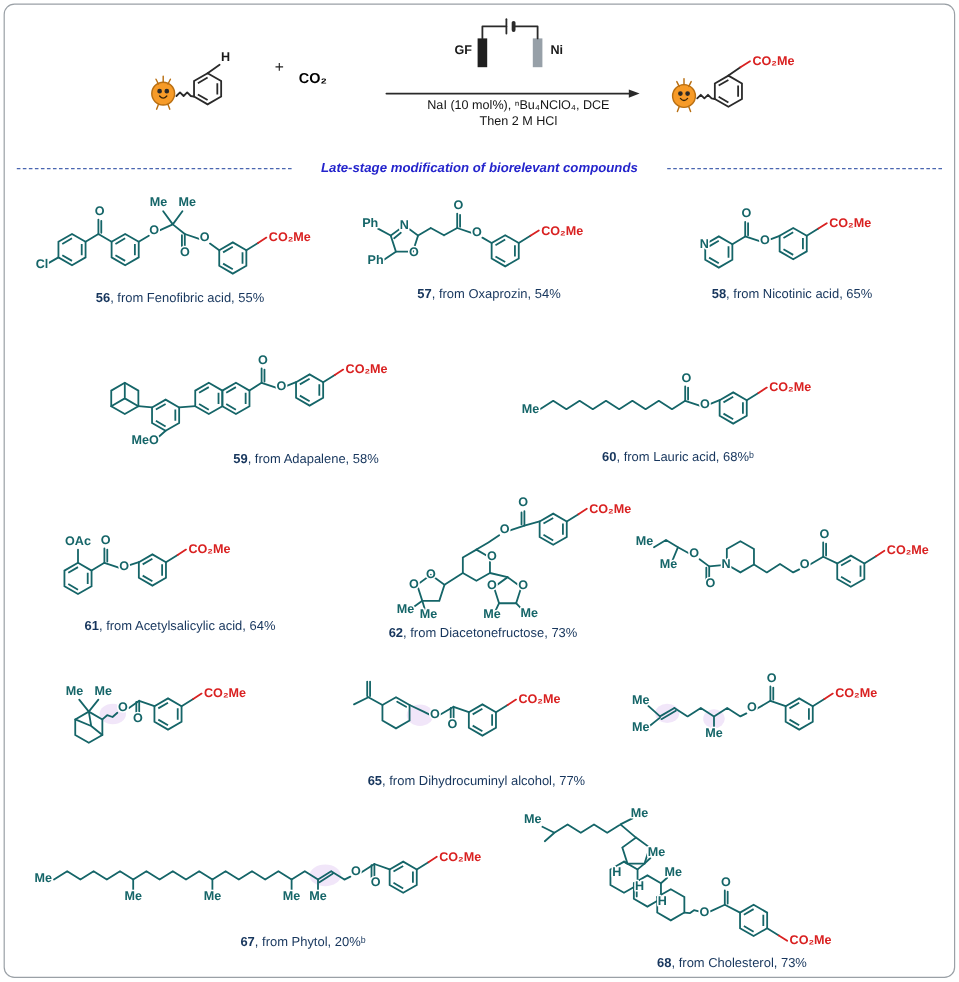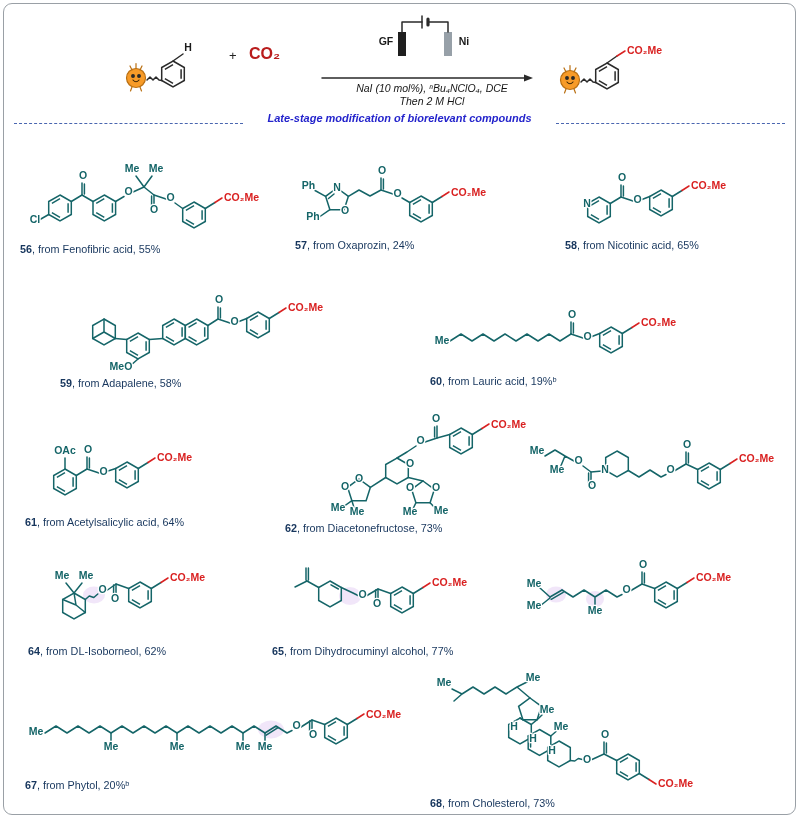--- a/index.html
+++ b/index.html
@@ -12,28 +12,28 @@
   .struct use{stroke:#156568;stroke-width:1.5;fill:none;}
   .struct text{font:600 10.5px "Liberation Sans","DejaVu Sans",sans-serif;fill:#156568;text-anchor:middle;
                paint-order:stroke fill;stroke:#fff;stroke-width:2.6px;stroke-linejoin:round;}
   .blkset path,.blkset use{stroke:#2a2a2a;}
   .blkset text{fill:#1a1a1a;}
   .struct path.r{stroke:#d92121;}
   .struct text.r{fill:#d92121;}
   .struct text.ts{text-anchor:start;}
   .struct .hl{fill:#e6d2f4;opacity:.55;stroke:none;}
   .plus{position:absolute;left:229px;top:48px;font-size:13px;color:#222;}
-  .co2{position:absolute;left:249px;top:45px;font-size:16px;font-weight:bold;color:#b91c1c;}
-  .conds{position:absolute;left:318px;top:82px;width:228px;text-align:center;font-size:10.5px;line-height:13px;color:#151515;font-style:italic;}
-  .sep{position:absolute;left:14px;right:14px;top:112px;display:flex;align-items:flex-end;gap:24px;}
+  .co2{position:absolute;left:249px;top:58px;font-size:12px;font-weight:bold;color:#000000;}
+  .conds{position:absolute;left:318px;top:82px;width:228px;text-align:center;font-size:10.5px;line-height:13px;color:#151515;}
+  .sep{position:absolute;left:14px;right:14px;top:134px;display:flex;align-items:center;gap:24px;}
   .sep .dash{flex:1;border-top:1.6px dashed #4a66b0;height:0;}
   .sep .lbl{color:#2424cc;font-style:italic;font-weight:bold;font-size:11px;white-space:nowrap;}
   .card{position:absolute;}
   .card svg{margin:0 auto;}
-  .cap{text-align:left;font-size:10.8px;color:#17365d;margin-top:3px;white-space:nowrap;}
+  .cap{text-align:center;font-size:10.8px;color:#17365d;margin-top:3px;white-space:nowrap;}
   .cap .num{font-weight:bold;}
 </style>
 </head>
 <body>
 
 <div class="page">
 <div class="frame"></div>
 
 <svg width="0" height="0" style="position:absolute">
   <defs>
@@ -135,21 +135,21 @@
     <path d="M137.3,44.5L147,38.5"></path>
         <path class="r" d="M147,38.5L154,34"></path>
     <text x="42" y="33">N</text>
     <text x="50" y="55.5">O</text>
     <text x="13.5" y="31">Ph</text>
     <text x="18" y="62">Ph</text>
     <text x="87" y="16">O</text>
     <text x="102.5" y="38.5">O</text>
     <text class="r ts" x="156" y="37.5">CO₂Me</text>
   </svg>
-  <div class="cap"><span class="num">57</span><span>, from Oxaprozin, 24%</span></div>
+  <div class="cap"><span class="num">57</span><span>, from Oxaprozin, 54%</span></div>
 </div>
 
 <div class="card" style="left:565px;top:158px;width:190px">
   <svg class="struct" width="190" height="78">
     <use href="#bz" transform="translate(34,52)"></use>
         <use href="#bz" transform="translate(96,45)"></use>
     <path d="M45.3,45.5L56,39 M56,39L68,43 M77,41.5L84.7,38.5"></path>
     <path d="M56,39L56,27 M58.4,38L58.4,28"></path>
     <path d="M107.3,38.5L117,32.5"></path>
         <path class="r" d="M117,32.5L124,28"></path>
@@ -187,21 +187,21 @@
     <path d="M20,43L31,36L42,43L53,36L64,43L75,36L86,43L97,36L108,43L119,36L130,43L141,36"></path>
     <path d="M141,36L153,40 M162,38.5L169.7,35.5"></path>
     <path d="M141,36L141,24 M143.4,35L143.4,25"></path>
     <path d="M192.3,35.5L202,29.5"></path>
         <path class="r" d="M202,29.5L209,25"></path>
     <text x="12" y="46">Me</text>
     <text x="142" y="20">O</text>
     <text x="157.5" y="42">O</text>
     <text class="r ts" x="211" y="28">CO₂Me</text>
   </svg>
-  <div class="cap"><span class="num">60</span><span>, from Lauric acid, 19%ᵇ</span></div>
+  <div class="cap"><span class="num">60</span><span>, from Lauric acid, 68%ᵇ</span></div>
 </div>
 
 <div class="card" style="left:25px;top:420px;width:250px">
   <svg class="struct" width="250" height="93">
     <use href="#bz" transform="translate(40,62)"></use>
         <use href="#bz" transform="translate(102,55)"></use>
     <path d="M40,49L40,38 M51.3,55.5L62,49 M62,49L74,53 M83,51L90.7,48.5"></path>
     <path d="M62,49L62,37 M64.4,48L64.4,38"></path>
     <path d="M113.3,48.5L123,42.5"></path>
         <path class="r" d="M123,42.5L130,38"></path>
@@ -267,21 +267,20 @@
     <path d="M57.3,43.5l4,-3.5l4.5,1.5l4,-3.5 M79.5,34L88,28 M88,28L100.7,32.5"></path>
     <path d="M88,28L88,40 M85.6,29L85.6,39"></path>
     <path d="M123.3,32.5L133,26.5"></path>
         <path class="r" d="M133,26.5L140,22"></path>
     <text x="34" y="23">Me</text>
     <text x="58" y="23">Me</text>
     <text x="74.5" y="36.5">O</text>
     <text x="87" y="45.5">O</text>
     <text class="r ts" x="142" y="25">CO₂Me</text>
   </svg>
-  <div class="cap"><span class="num">64</span><span>, from DL-Isoborneol, 62%</span></div>
 </div>
 
 <div class="card" style="left:272px;top:552px;width:250px">
   <svg class="struct" width="250" height="90">
     <ellipse class="hl" cx="78" cy="44" rx="11" ry="9"></ellipse>
     <use href="#hx" transform="translate(58,42)"></use>
         <use href="#bz" transform="translate(130,48)"></use>
     <path d="M34,16L34,28 M36.4,16L36.4,28 M35,29L23,35 M35,29L46.7,35.5 M59,32.8L66.4,37"></path>
     <path d="M69.3,35.5L81,41 M81,41L86,43.5 M95,43.5L106,37 M106,37L118.7,41.5"></path>
     <path d="M106,37L106,49 M103.6,38L103.6,48"></path>

